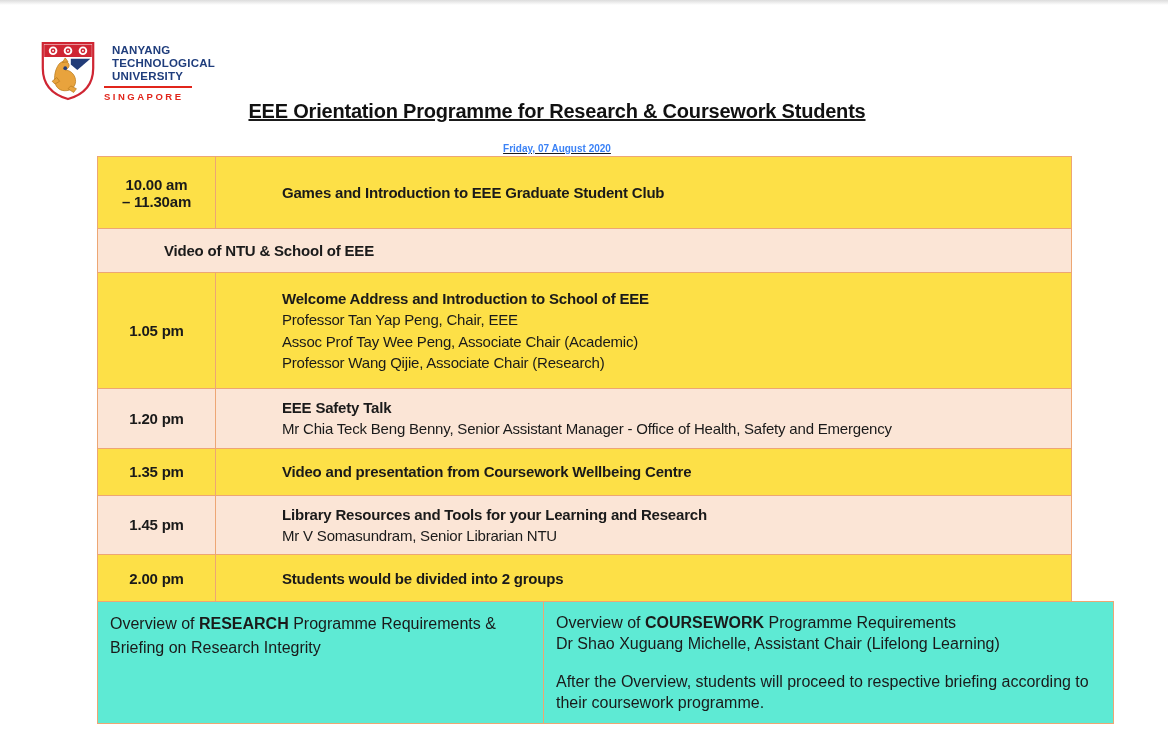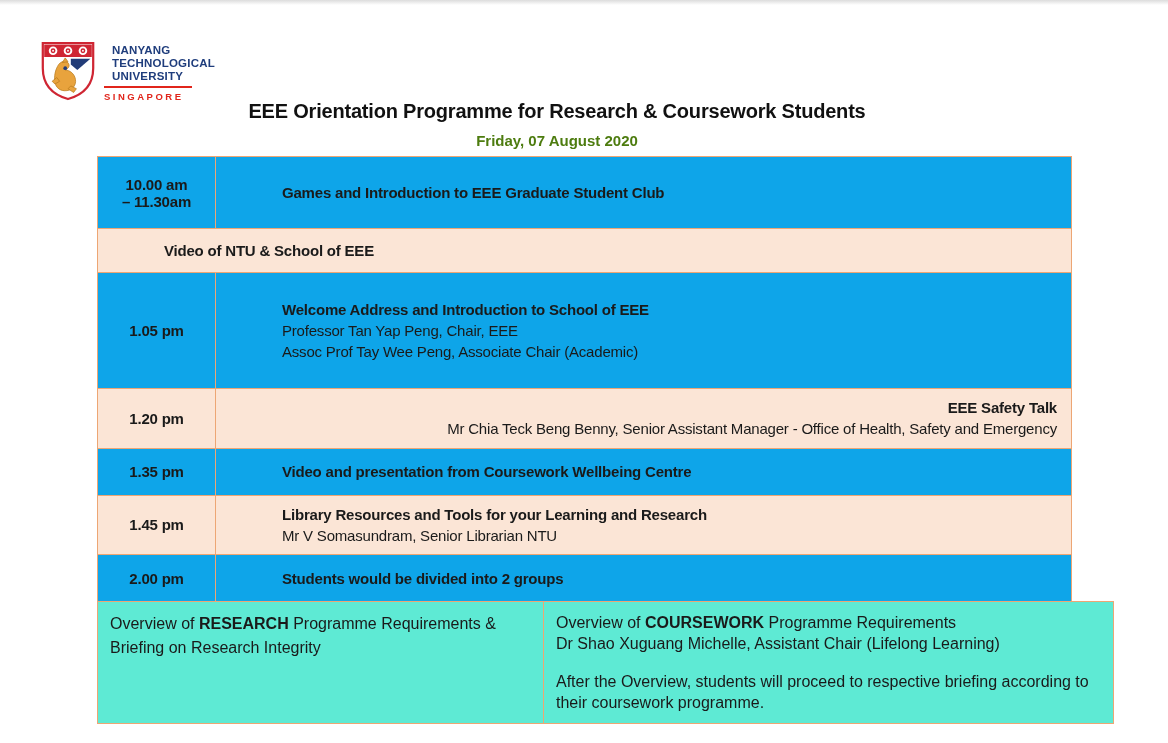--- a/index.html
+++ b/index.html
@@ -12,39 +12,39 @@
   
   .logo { position:absolute; left:40px; top:40px; display:flex; align-items:flex-start; }
   .crest { width:56px; height:62px; margin-right:8px; }
   .logo-text { padding-top:4px; }
   .logo-text .uni-line { font-weight:bold; font-size:11.5px; line-height:13px;
                          color:var(--logo-blue); letter-spacing:0.2px;padding-left:8px; }
   .logo-rule { height:2px; background:var(--logo-red); margin:3px 0 3px 0; width:88px; }
   .logo-country { font-weight:bold; font-size:9.5px; color:var(--logo-red); letter-spacing:2.5px; }
 
   
-  .header { position:absolute; left:97px; top:100px; width:920px; text-align:center; }
+  .header { position:absolute; left:97px; top:100px; width:920px; text-align:center;text-decoration:underline; }
   .title { font-size:20px; font-weight:bold; letter-spacing:-0.2px; color:#111; }
-  .date  { font-size:15px; font-weight:bold; margin-top:9px; color:#4d7c0f; }
+  .date  { font-size:10px; font-weight:bold; margin-top:20px; color:#3b82f6; }
 
   
   .schedule { position:absolute; left:97px; top:156px; width:975px;
-              border:1px solid var(--tbl-border); background:#0ea5e9; }
+              border:1px solid var(--tbl-border); background:#fde047; }
   .srow { display:flex; border-bottom:1px solid var(--tbl-border); }
   .srow:last-child { border-bottom:none; }
   .srow.hl { background:var(--row-highlight); }
   .time-cell { width:118px; flex:0 0 118px; border-right:1px solid var(--tbl-border);
                display:flex; flex-direction:column; justify-content:center; align-items:center;
                font-weight:bold; font-size:15px; letter-spacing:-0.2px; }
   .content-cell { flex:1; display:flex; flex-direction:column; justify-content:center;
                   padding:8px 14px 8px 18px; font-size:15px; letter-spacing:-0.2px; }
   .cline { line-height:1.42;margin-left:48px; }
   .cline:first-child { font-weight:bold; }
   .r0 { min-height:72px; } .r1 { min-height:44px; } .r2 { min-height:116px; }
-  .r3 { min-height:58px;text-align:right; } .r4 { min-height:47px; } .r5 { min-height:54px; }
+  .r3 { min-height:58px; } .r4 { min-height:47px; } .r5 { min-height:54px; }
   .r6 { min-height:47px; }
 
   
   .breakout { position:absolute; left:97px; top:601px; width:1017px; min-height:121px;
               border:1px solid var(--tbl-border); display:flex; background:#5eead4; }
   .bk-cell { padding:10px 12px; font-size:16px; line-height:1.5; }
   .bk-left { width:446px; flex:0 0 446px; border-right:1px solid var(--tbl-border); }
   .bk-right { flex:1; line-height:1.32; }
   .bk-right .para2 { margin-top:17px; }
 </style>
@@ -110,20 +110,21 @@
   </div>
 
   <div class="srow r2">
     <div class="time-cell">
       <span>1.05 pm</span>
     </div>
     <div class="content-cell">
       <div class="cline">Welcome Address and Introduction to School of EEE</div>
       <div class="cline">Professor Tan Yap Peng, Chair, EEE</div>
       <div class="cline">Assoc Prof Tay Wee Peng, Associate Chair (Academic)</div>
+      <div class="cline">Professor Wang Qijie, Associate Chair (Research)</div>
     </div>
   </div>
 
   <div class="srow r3 hl">
     <div class="time-cell">
       <span>1.20 pm</span>
     </div>
     <div class="content-cell">
       <div class="cline">EEE Safety Talk</div>
       <div class="cline">Mr Chia Teck Beng Benny, Senior Assistant Manager - Office of Health, Safety and Emergency</div>

